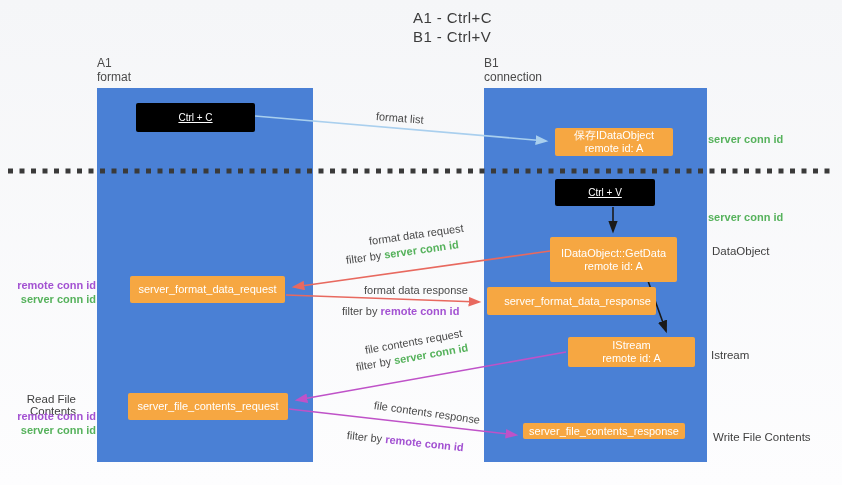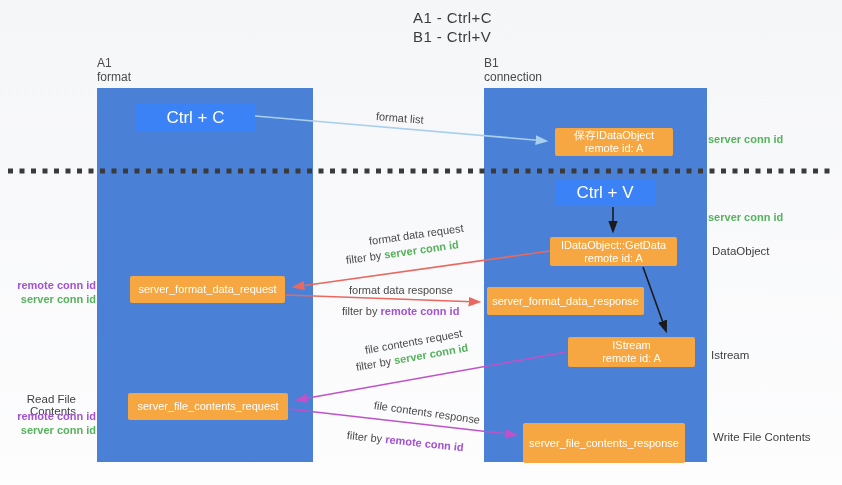--- a/index.html
+++ b/index.html
@@ -19,31 +19,31 @@
   
   .title{position:absolute;left:368px;top:8px;font-size:15px;color:#3c3c3c;line-height:19px;letter-spacing:.4px;margin-left:45px;}
 
   
   .lane-header{position:absolute;top:56px;text-align:left;font-size:12px;color:#4a4a4a;line-height:14px;}
   .lane-header.a{left:97px;width:216px;}
   .lane-header.b{left:484px;width:223px;}
 
   
   .node{position:absolute;color:#fff;display:flex;flex-direction:column;align-items:center;justify-content:center;text-align:center;border-radius:2px;}
-  .node.green{background:#3b82f6;font-size:17px;}
+  .node.green{background:#000000;font-size:10px;text-decoration:underline;}
   .node.orange{background:#f6a742;font-size:11px;line-height:13px;text-align:center;}
   .n-ctrlc{left:136px;top:103px;width:119px;height:29px;}
   .n-ctrlv{left:555px;top:179px;width:100px;height:27px;}
   .n-save{left:555px;top:128px;width:118px;height:28px;font-size:10.5px;}
-  .n-getdata{left:550px;top:237px;width:127px;height:29px;font-size:10.5px;}
+  .n-getdata{left:550px;top:237px;width:127px;height:45px;font-size:10.5px;}
   .n-istream{left:568px;top:337px;width:127px;height:30px;font-size:10.5px;}
   .n-fmtreq{left:130px;top:276px;width:155px;height:27px;}
-  .n-fmtres{left:487px;top:287px;width:157px;height:28px;}
+  .n-fmtres{left:487px;top:287px;width:157px;height:28px;padding-left:12px;}
   .n-filereq{left:128px;top:393px;width:160px;height:27px;}
-  .n-fileres{left:523px;top:423px;width:162px;height:40px;}
+  .n-fileres{left:523px;top:423px;width:162px;height:16px;}
 
   
   .side{position:absolute;font-size:11.5px;color:#3f3f3f;white-space:nowrap;}
   .s-serverconn-top{left:708px;top:133px;}
   .s-serverconn-mid{left:708px;top:211px;}
   .s-dataobject{left:712px;top:245px;}
   .s-istream{left:711px;top:349px;}
   .s-write{left:713px;top:431px;}
   .green-b{color:#56b25c;font-weight:bold;font-size:11px;}
   .purple-b{color:#a352d2;font-weight:bold;font-size:11px;}
@@ -51,21 +51,21 @@
   .left-group{position:absolute;width:96px;left:0;text-align:right;line-height:13.5px;white-space:nowrap;}
   .lg-format{top:279px;}
   .lg-file-title{position:absolute;left:0;width:76px;text-align:right;top:393px;font-size:11.5px;color:#3f3f3f;}
   .lg-file{top:410px;}
 
   
   .flabel{position:absolute;font-size:11px;color:#4a4a4a;white-space:nowrap;transform-origin:left center;}
   .f-formatlist{left:376px;top:110px;transform:rotate(4.5deg);}
   .f-fdr{left:369px;top:235px;transform:rotate(-8deg);}
   .f-fdr-filter{left:346px;top:254px;transform:rotate(-8deg);}
-  .f-fds{left:349px;top:284px;}
+  .f-fds{left:364px;top:284px;}
   .f-fds-filter{left:342px;top:305px;}
   .f-fcr{left:365px;top:344px;transform:rotate(-10deg);}
   .f-fcr-filter{left:356px;top:361px;transform:rotate(-10deg);}
   .f-fcs{left:374px;top:399px;transform:rotate(8deg);}
   .f-fcs-filter{left:347px;top:429px;transform:rotate(6deg);}
 
   svg.arrows{position:absolute;inset:0;pointer-events:none;}
 </style>
 </head>
 <body>

